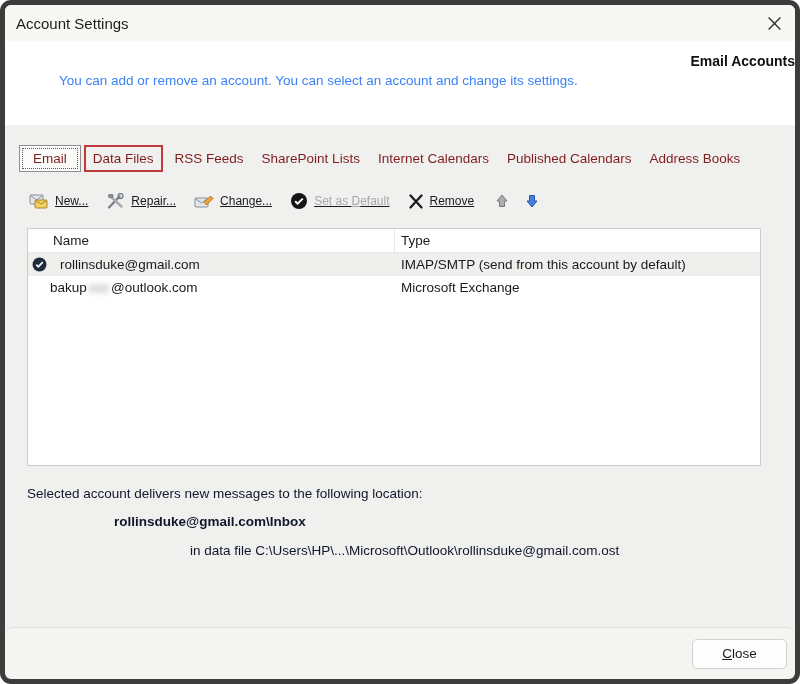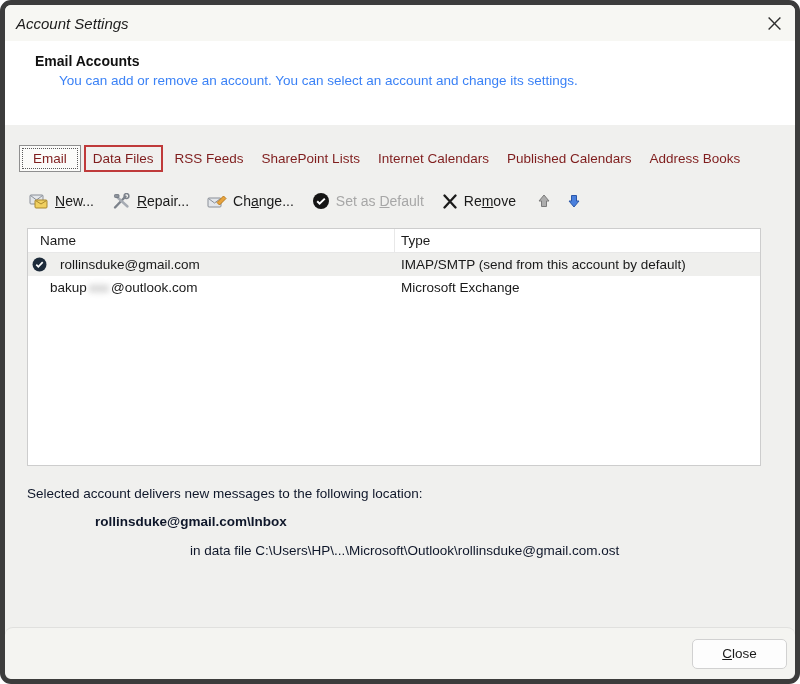--- a/index.html
+++ b/index.html
@@ -3,56 +3,56 @@
 <meta charset="utf-8">
 <style>
   * { margin:0; padding:0; box-sizing:border-box; }
   html,body { width:800px; height:684px; background:#ffffff; font-family:"Liberation Sans", sans-serif; }
   .dialog {
     position:absolute; top:0; left:0; width:800px; height:684px;
     border:5px solid #3c3c3c; border-radius:11px; background:#f0f0ee;
     overflow:hidden; display:flex; flex-direction:column;
   }
   
-  .titlebar { flex:none; height:36px; background:#f7f7f3; display:flex; align-items:center; padding:0 13px 0 11px;font-style:italic; }
+  .titlebar { flex:none; height:36px; background:#f7f7f3; display:flex; align-items:center; padding:0 13px 0 11px; }
   .title { font-size:15px; color:#1c1c1c; }
   .wclose { margin-left:auto; display:flex; align-items:center; cursor:default; }
   
   .header { flex:none; height:84px; background:#ffffff; padding-top:12px; }
-  .h-title { margin-left:30px; font-weight:bold; font-size:14px; color:#111; }
+  .h-title { margin-left:30px; font-weight:bold; font-size:14px; color:#111;text-align:right; }
   .h-desc { margin-left:54px; margin-top:4px; font-size:13.5px; color:#3b82f6; }
   
   .content { flex:1; background:#f0f0ee; }
   .tabs { display:flex; align-items:stretch; margin:20px 0 0 14px; height:27px; font-size:13.5px; color:#7f1d1d; white-space:nowrap; }
   .tab { padding:6px 9px 0; }
   .tab-active { background:#fbfbf9; border:1px solid #8f8f8f; padding:5px 13px 0; position:relative; margin-right:3px; }
   .tab-active::after { content:""; position:absolute; inset:2px; border:1px dotted #5a5a5a; pointer-events:none; }
   .tab-annotated { border:2px solid #bf3a3a; padding:4px 7px 0; margin-right:3px; }
   
-  .toolbar { display:flex; align-items:center; margin:16px 0 0 24px; height:26px; gap:18px; font-size:14px; color:#1a1a1a; }
+  .toolbar { display:flex; align-items:center; margin:16px 0 0 24px; height:26px; gap:18px; font-size:12px; color:#1a1a1a;text-decoration:underline; }
   .titem { display:flex; align-items:center; gap:6px; }
   .titem .u { text-decoration:underline; }
   .titem.disabled { color:#a7a7a7; }
   .arrows { display:flex; align-items:center; gap:14px; margin-left:2px; }
   
   .listbox { width:734px; height:238px; margin:14px 0 0 22px; background:#ffffff; border:1px solid #cdcdcd; font-size:13.5px; color:#1a1a1a; overflow:hidden; }
   .lb-head { display:flex; align-items:stretch; height:24px; border-bottom:1px solid #e8e8e8; }
-  .lb-col-name { width:367px; display:flex; align-items:center; padding-left:12px; border-right:1px solid #e8e8e8; }
+  .lb-col-name { width:367px; display:flex; align-items:center; padding-left:25px; border-right:1px solid #e8e8e8; }
   .lb-col-type { flex:1; display:flex; align-items:center; padding-left:6px; }
   .lb-row { display:flex; align-items:center; height:23px; }
   .lb-row.selected { background:#efefed; }
   .cell-name { width:367px; display:flex; align-items:center; padding-left:4px;gap:9px; }
   .cell-name .nm { margin-left:4px; }
   .cell-name.noicon { padding-left:22px; }
   .cell-type { flex:1; padding-left:6px; }
   .redacted { filter:blur(3px); color:#8a8a8a; margin:0 2px; }
   
   .info { margin-left:22px; font-size:13.5px; color:#0f172a; }
   .info-intro { margin-top:20px; }
-  .info-loc { margin:13px 0 0 68px; font-weight:bold; }
+  .info-loc { margin:13px 0 0 87px; font-weight:bold; }
   .info-file { margin:14px 0 0 163px; }
   
   .footer { flex:none; height:52px; background:#f4f4f1; border-top:1px solid #e0e0de; display:flex; align-items:center; justify-content:flex-end; padding-right:8px;border-radius:8px; }
   .close-btn { width:95px; height:30px; background:#fdfdfd; border:1px solid #d1d1d1; border-radius:5px; font-size:13.5px; font-family:inherit; color:#1a1a1a; cursor:default; }
   .close-btn .u { text-decoration:underline; }
   svg { display:block; }
 </style>
 </head>
 <body>
 

